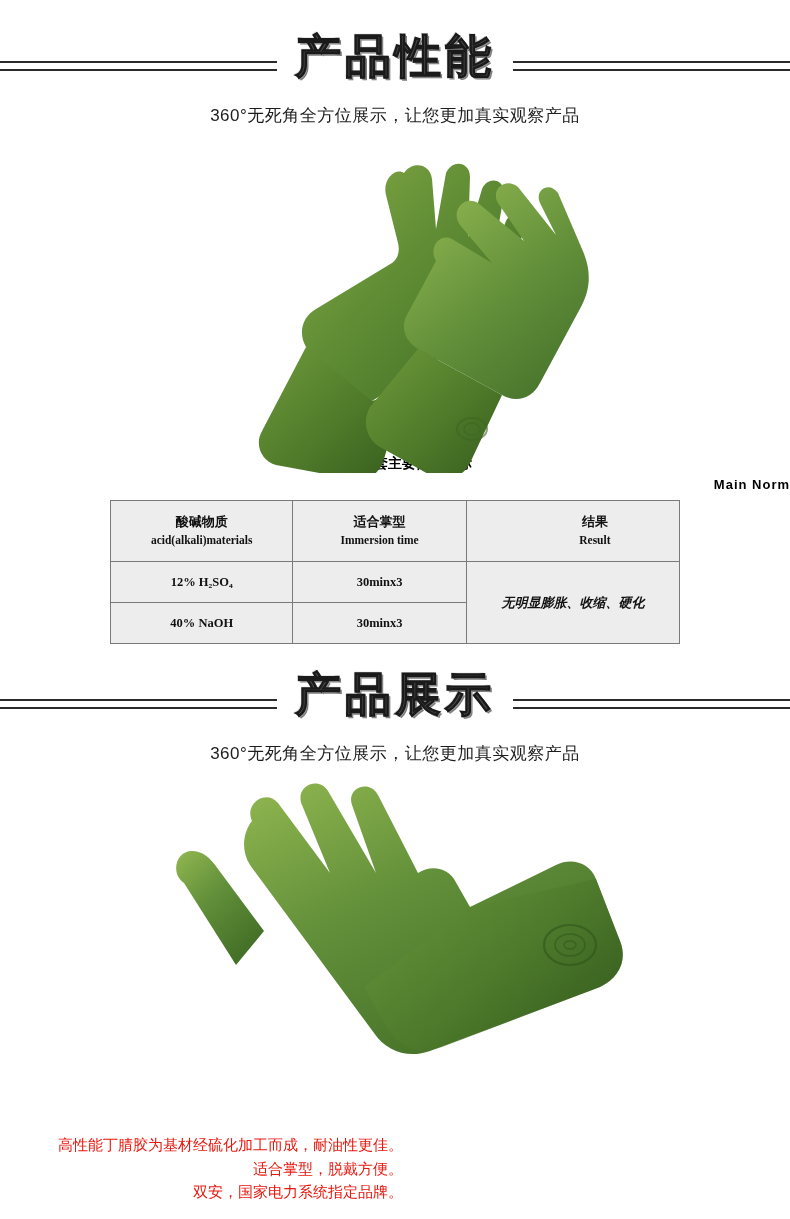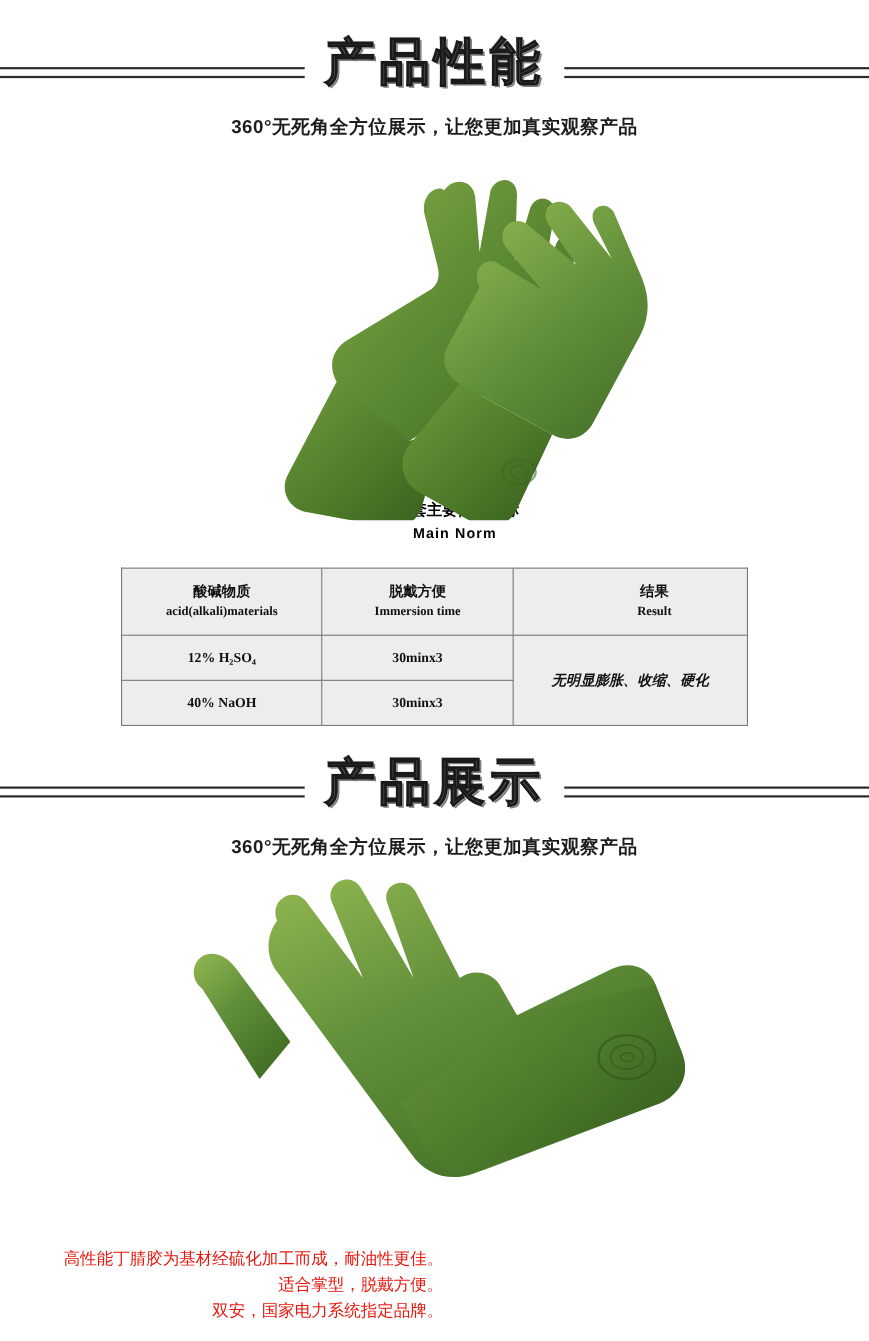--- a/index.html
+++ b/index.html
@@ -53,40 +53,40 @@
     color: #4a4a4a;
     -webkit-text-stroke: 1px #1a1a1a;
     text-shadow:
       1px 1px 0 #9a9a9a,
       2px 2px 0 #7d7d7d,
       -1px -1px 0 #d8d8d8;
   }
   .section-sub {
     text-align: center;
     font-size: 17px;
-    font-weight: bold;
+    font-weight: normal;
     color: #1d1d1d;
     letter-spacing: 0.5px;
   }
 
   
   .glove-stage {
     position: relative;
     width: 790px;
   }
 
   
   .table-caption {
     text-align: center;
     font-size: 14px;
     font-weight: bold;
     color: #000;
   }
   .table-caption-en {
-    text-align: center;
+    text-align: right;
     font-size: 13px;
     font-weight: bold;
     color: #000;
     margin-top: 4px;
     letter-spacing: 1px;
     padding-left: 37px;
   }
   table.perf {
     border-collapse: collapse;
     margin: 0 auto;
@@ -189,29 +189,29 @@
       <ellipse cx="472" cy="296" rx="15" ry="11" fill="none" stroke="#3d6622" stroke-width="2" opacity="0.6"></ellipse>
       <ellipse cx="472" cy="296" rx="8" ry="6" fill="none" stroke="#3d6622" stroke-width="1.5" opacity="0.6"></ellipse>
     </g>
     <ellipse cx="250" cy="72" rx="12" ry="9" fill="none" stroke="#3d6622" stroke-width="2" opacity="0.0"></ellipse>
   </svg>
 </div>
 
 <div class="table-caption" style="margin-top:-18px;">耐酸碱手套主要性能指标</div>
 <div class="table-caption-en">Main    Norm</div>
 
-<table class="perf" style="margin-top:24px;">
+<table class="perf" style="margin-top:8px;">
   <thead>
     <tr>
       <td style="width:190px;">
         <div>酸碱物质</div>
         <div class="en">acid(alkali)materials</div>
       </td>
       <td style="width:190px;">
-        <div>脱戴方便</div>
+        <div>适合掌型</div>
         <div class="en">Immersion time</div>
       </td>
       <td style="width:190px;padding-left:48px;">
         <div>结果</div>
         <div class="en">Result</div>
       </td>
     </tr>
   </thead>
   <tbody>
     <tr>

